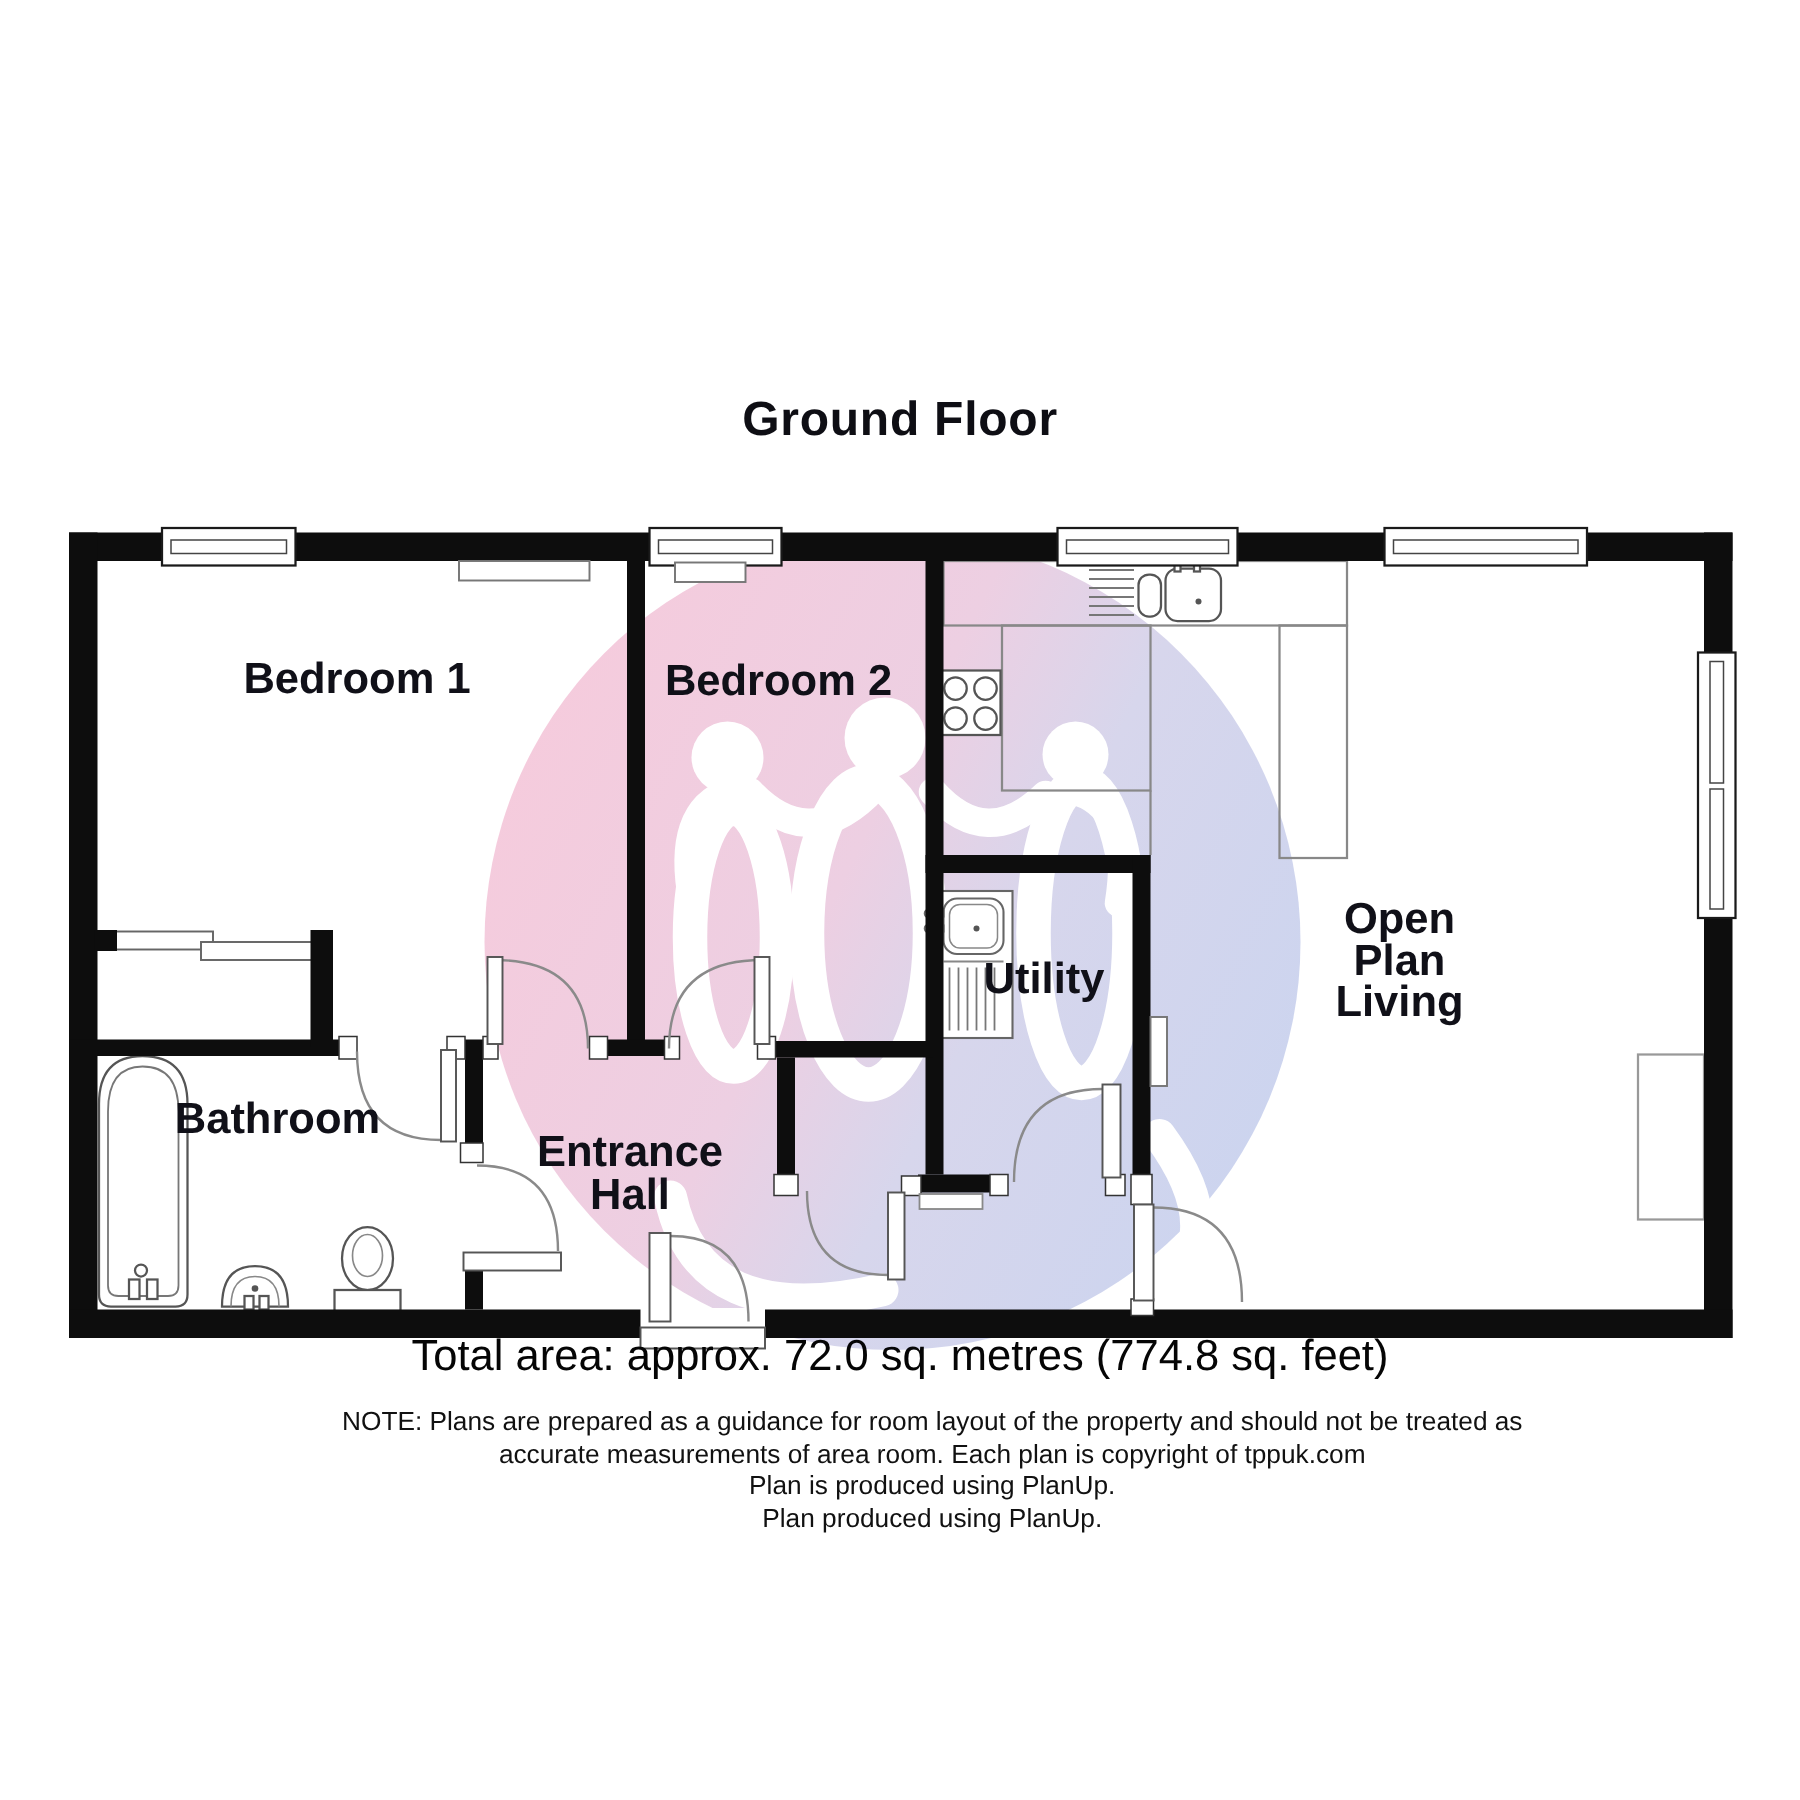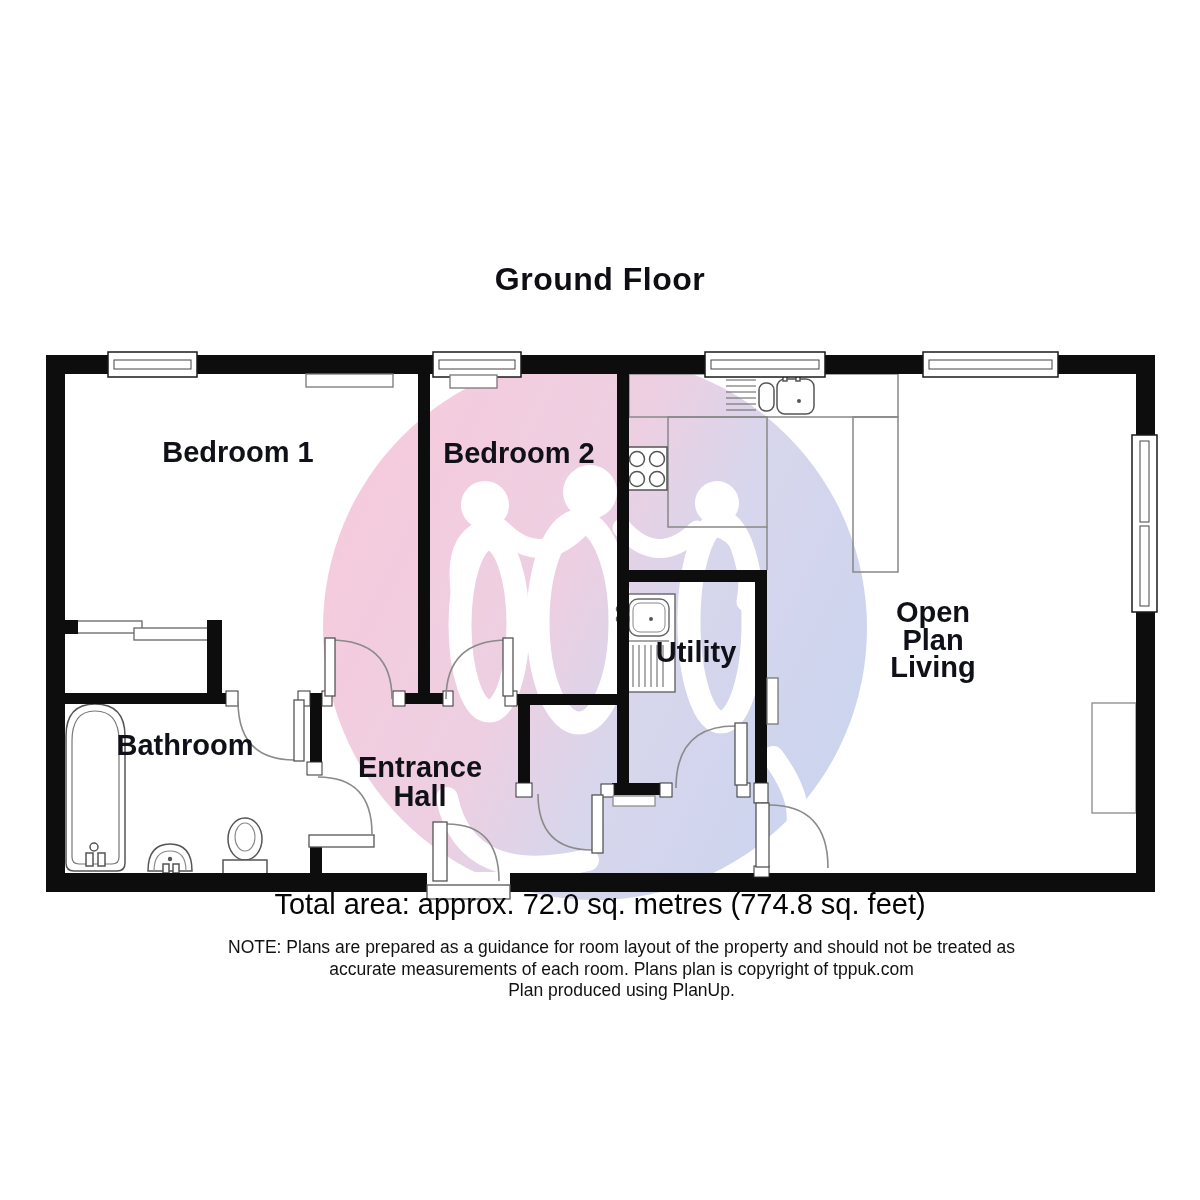--- a/index.html
+++ b/index.html
@@ -250,17 +250,18 @@
     <g>
       <text class="room-label" x="933" y="622" text-anchor="middle">Open</text>
       <text class="room-label" x="933" y="650" text-anchor="middle">Plan</text>
       <text class="room-label" x="933" y="677" text-anchor="middle">Living</text>
     </g>
   </svg>
 
   <div id="footer">
     <p id="total-area">Total area: approx. 72.0 sq. metres (774.8 sq. feet)</p>
     <div class="note-line">NOTE: Plans are prepared as a guidance for room layout of the property and should not be treated as</div>
-    <div class="note-line">accurate measurements of each room. Plans plan is copyright of tppuk.com</div>
+    <div class="note-line">accurate measurements of area room. Each plan is copyright of tppuk.com</div>
+    <div class="note-line">Plan is produced using PlanUp.</div>
     <div class="note-line">Plan produced using PlanUp.</div>
   </div>
 
 </div>
 
 </body></html>

